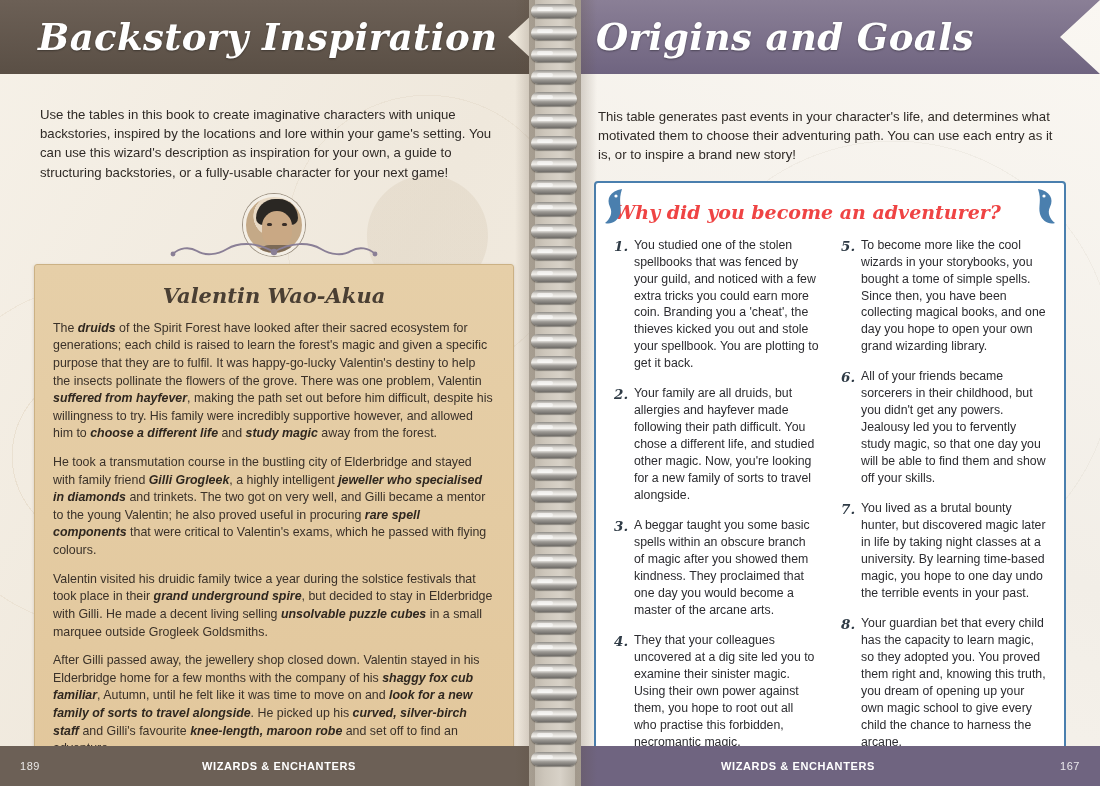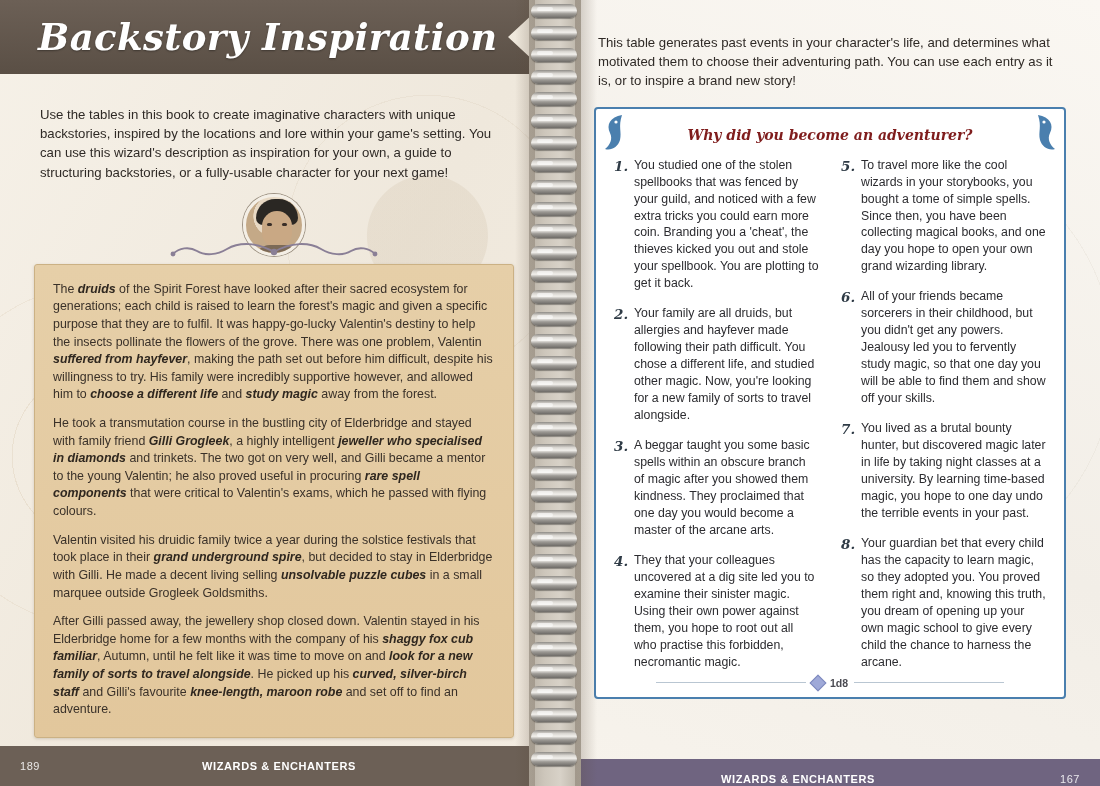--- a/index.html
+++ b/index.html
@@ -161,23 +161,23 @@
   
   .tablebox {
     position:relative;
     margin:16px 34px 0 38px;
     background:#ffffff;
     border:2px solid #4a7fae;
     border-radius:4px;
     padding:16px 18px 26px 18px;
   }
   .tablebox h3 {
-    margin:2px 0 14px 0; text-align:center;
+    margin:2px 0 14px 0; text-align:left;
     font-family:"DejaVu Serif", serif; font-style:italic; font-weight:700;
-    font-size:14px; color:#7f1d1d;
+    font-size:19px; color:#ef4444;
   }
   .corner-dragon { position:absolute; top:4px; width:26px; height:44px; }
   .corner-dragon.l { left:6px; }
   .corner-dragon.r { right:6px; transform:scaleX(-1); }
 
   .cols { display:flex; gap:22px; }
   .col { flex:1; }
   .entry { display:flex; gap:7px; margin-bottom:13px; }
   .entry:last-child { margin-bottom:0; }
   .num {
@@ -237,20 +237,21 @@
         <svg class="flourish" viewBox="0 0 210 22">
           <path d="M105 12 C 88 2, 70 2, 58 9 C 48 15, 36 16, 28 11 C 20 6, 10 8, 4 14" fill="none" stroke="#8a7f96" stroke-width="2"></path>
           <path d="M105 12 C 122 2, 140 2, 152 9 C 162 15, 174 16, 182 11 C 190 6, 200 8, 206 14" fill="none" stroke="#8a7f96" stroke-width="2"></path>
           <circle cx="105" cy="12" r="3.2" fill="#8a7f96"></circle>
           <circle cx="4" cy="14" r="2.4" fill="#8a7f96"></circle>
           <circle cx="206" cy="14" r="2.4" fill="#8a7f96"></circle>
         </svg>
       </div>
 
       <div class="card">
+        <h2>Valentin Wao-Akua</h2>
         <p>The <b>druids</b> of the Spirit Forest have looked after their sacred ecosystem for generations; each child is raised to learn the forest's magic and given a specific purpose that they are to fulfil. It was happy-go-lucky Valentin's destiny to help the insects pollinate the flowers of the grove. There was one problem, Valentin <b>suffered from hayfever</b>, making the path set out before him difficult, despite his willingness to try. His family were incredibly supportive however, and allowed him to <b>choose a different life</b> and <b>study magic</b> away from the forest.</p>
         <p>He took a transmutation course in the bustling city of Elderbridge and stayed with family friend <b>Gilli Grogleek</b>, a highly intelligent <b>jeweller who specialised in diamonds</b> and trinkets. The two got on very well, and Gilli became a mentor to the young Valentin; he also proved useful in procuring <b>rare spell components</b> that were critical to Valentin's exams, which he passed with flying colours.</p>
         <p>Valentin visited his druidic family twice a year during the solstice festivals that took place in their <b>grand underground spire</b>, but decided to stay in Elderbridge with Gilli. He made a decent living selling <b>unsolvable puzzle cubes</b> in a small marquee outside Grogleek Goldsmiths.</p>
         <p>After Gilli passed away, the jewellery shop closed down. Valentin stayed in his Elderbridge home for a few months with the company of his <b>shaggy fox cub familiar</b>, Autumn, until he felt like it was time to move on and <b>look for a new family of sorts to travel alongside</b>. He picked up his <b>curved, silver-birch staff</b> and Gilli's favourite <b>knee-length, maroon robe</b> and set off to find an adventure.</p>
       </div>
 
       <p class="footnote">The words in <b>bold</b> are parts of the backstory taken from the random tables within this book.</p>
 
       <div class="footer footer-left">
         <div class="pg">189</div>
@@ -334,20 +335,25 @@
         <div class="punch" style="top: 729px;"></div>
         <div class="ring" style="top: 726px;"></div>
         <div class="punch" style="top: 751px;"></div>
         <div class="ring" style="top: 748px;"></div>
       </div>
   </div>
 
   <div class="page page-right">
     <div class="page-inner">
 
+      <div class="banner banner-right">
+        <div class="flag">
+          <h1>Origins and Goals</h1>
+        </div>
+      </div>
 
       <p class="intro">This table generates past events in your character's life, and determines what motivated them to choose their adventuring path. You can use each entry as it is, or to inspire a brand new story!</p>
 
       <div class="tablebox">
         <svg class="corner-dragon l" viewBox="0 0 26 44">
           <path d="M20 2 C 8 4, 4 12, 8 20 C 11 26, 8 32, 3 36 C 9 38, 16 34, 18 27 C 20 19, 16 14, 20 2 Z" fill="#4a7fae"></path>
           <circle cx="14" cy="9" r="1.6" fill="#fff"></circle>
         </svg>
         <svg class="corner-dragon r" viewBox="0 0 26 44">
           <path d="M20 2 C 8 4, 4 12, 8 20 C 11 26, 8 32, 3 36 C 9 38, 16 34, 18 27 C 20 19, 16 14, 20 2 Z" fill="#4a7fae"></path>
@@ -371,21 +377,21 @@
               <span class="etext">A beggar taught you some basic spells within an obscure branch of magic after you showed them kindness. They proclaimed that one day you would become a master of the arcane arts.</span>
             </div>
             <div class="entry">
               <span class="num">4.</span>
               <span class="etext">They that your colleagues uncovered at a dig site led you to examine their sinister magic. Using their own power against them, you hope to root out all who practise this forbidden, necromantic magic.</span>
             </div>
           </div>
           <div class="col">
             <div class="entry">
               <span class="num">5.</span>
-              <span class="etext">To travel more like the cool wizards in your storybooks, you bought a tome of simple spells. Since then, you have been collecting magical books, and one day you hope to open your own grand wizarding library.</span>
+              <span class="etext">To become more like the cool wizards in your storybooks, you bought a tome of simple spells. Since then, you have been collecting magical books, and one day you hope to open your own grand wizarding library.</span>
             </div>
             <div class="entry">
               <span class="num">6.</span>
               <span class="etext">All of your friends became sorcerers in their childhood, but you didn't get any powers. Jealousy led you to fervently study magic, so that one day you will be able to find them and show off your skills.</span>
             </div>
             <div class="entry">
               <span class="num">7.</span>
               <span class="etext">You lived as a brutal bounty hunter, but discovered magic later in life by taking night classes at a university. By learning time-based magic, you hope to one day undo the terrible events in your past.</span>
             </div>
             <div class="entry">

